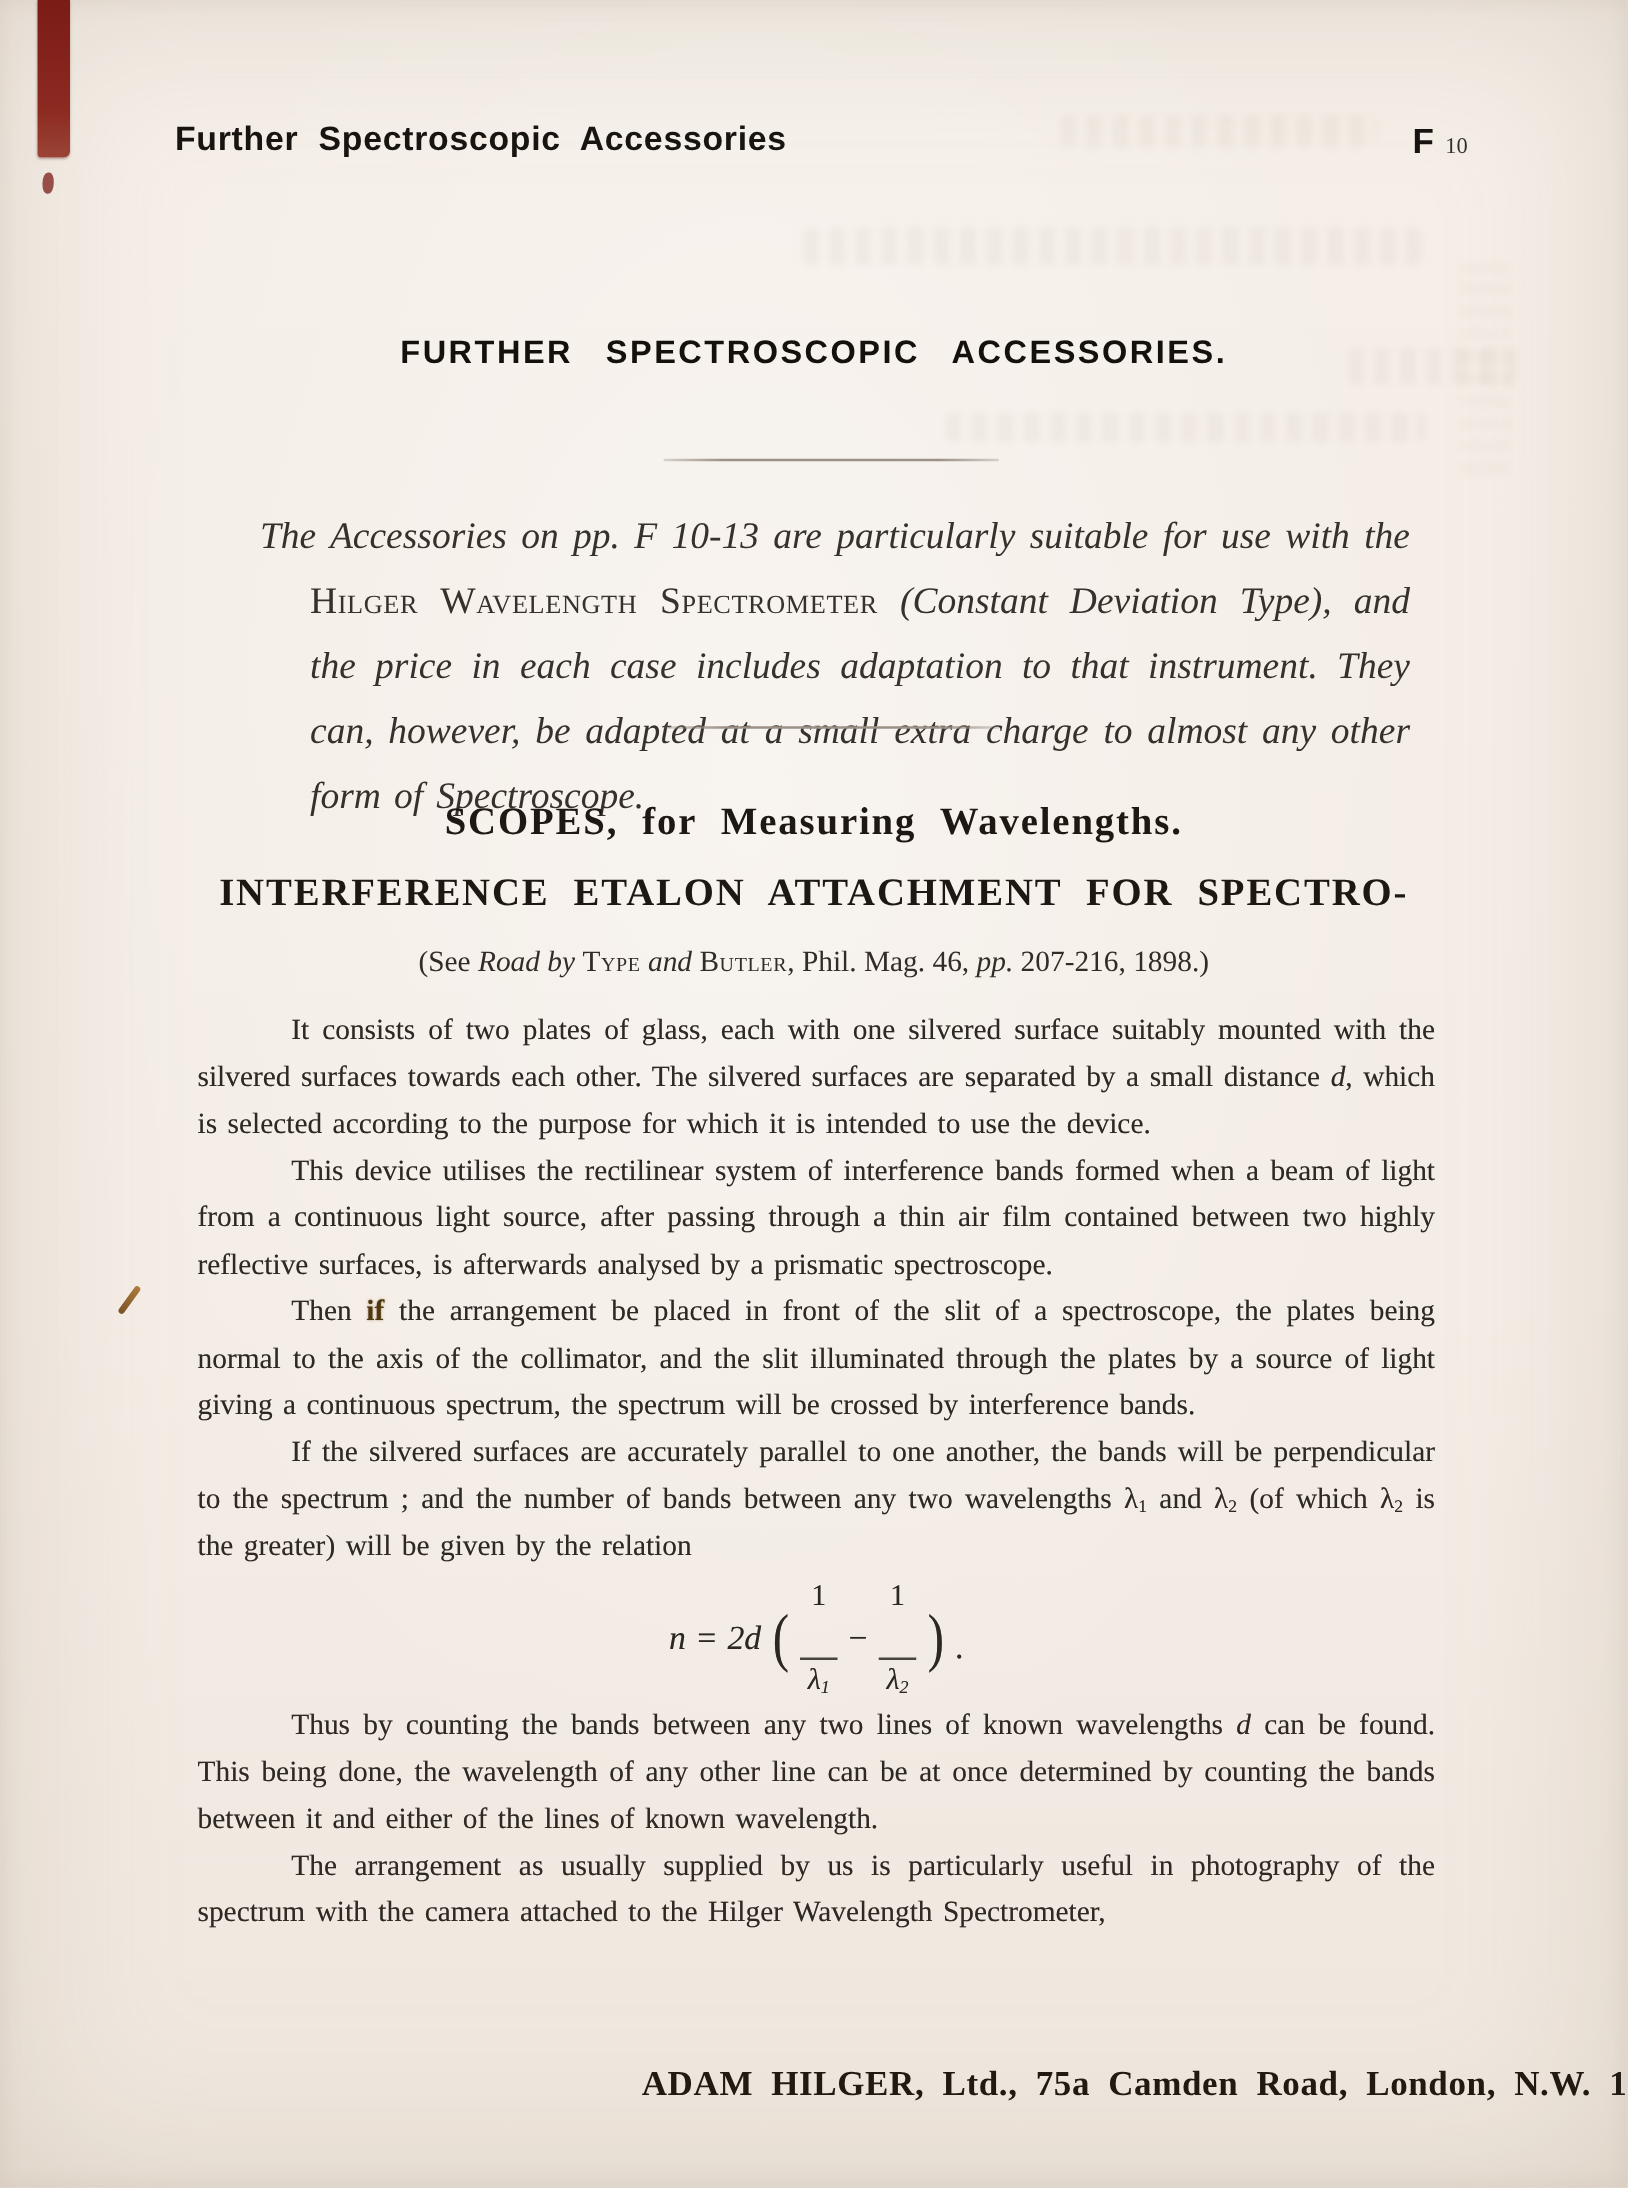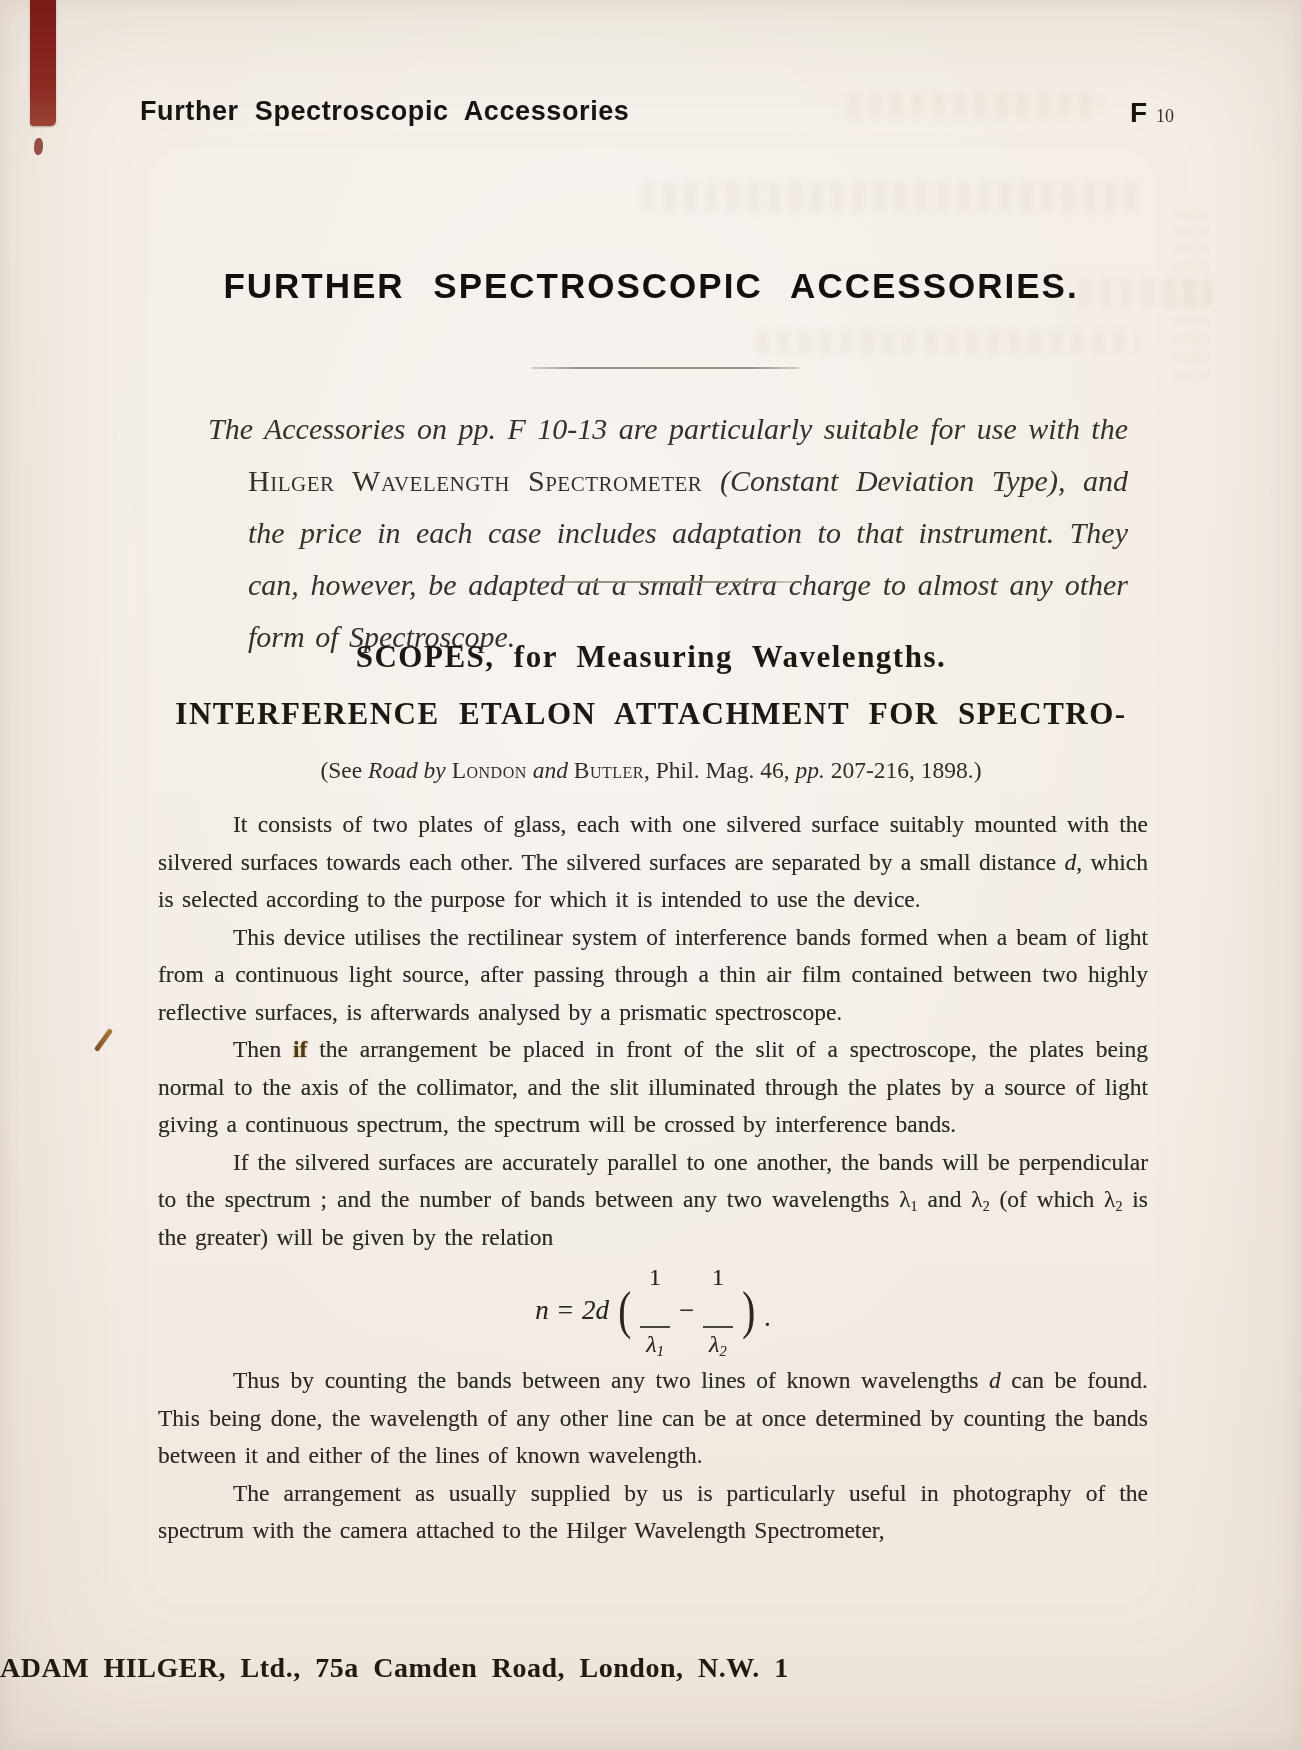--- a/index.html
+++ b/index.html
@@ -36,21 +36,21 @@
     background:repeating-linear-gradient(0deg, rgba(150,125,108,.5) 0 10px, rgba(150,125,108,0) 10px 18px);}
   
   .running-header{position:absolute;left:140px;top:96px;
     font-family:"Liberation Sans",sans-serif;font-weight:700;font-size:27px;
     letter-spacing:.6px;word-spacing:8px;color:#181410;}
   .page-num{position:absolute;left:1130px;top:97px;display:flex;align-items:baseline;gap:9px;}
   .page-num .letter{font-family:"Liberation Sans",sans-serif;font-weight:700;font-size:28px;color:#171310;}
   .page-num .number{font-family:"Liberation Serif",serif;font-size:18px;color:#33302b;}
   
   .main-title{position:absolute;left:0;right:0;top:266px;text-align:center;
-    font-family:"Liberation Sans",sans-serif;font-weight:700;font-size:35px;
+    font-family:"Liberation Sans",sans-serif;font-weight:700;font-size:26px;
     letter-spacing:2px;word-spacing:17px;color:#14100c;}
   .rule{position:absolute;height:2px;background:linear-gradient(90deg,rgba(120,110,100,.25),var(--rule) 18%,var(--rule) 82%,rgba(120,110,100,.25));}
   .rule-top{left:531px;top:367px;width:268px;}
   .rule-bottom{left:531px;top:581px;width:268px;}
   
   .intro{position:absolute;left:208px;top:403px;width:880px;
     font-size:30px;line-height:52px;color:#36312a;
     text-align:justify;padding-left:40px;text-indent:-40px;word-spacing:3px;}
   .seg-i{font-style:italic;}
   .seg-n{font-style:normal;}
@@ -73,21 +73,21 @@
     margin:16px 0 12px;height:78px;font-size:27px;font-style:italic;color:#2c2721;}
   .formula .eq{font-style:normal;padding:0 2px;}
   .frac{display:inline-flex;flex-direction:column;align-items:center;
     font-size:24px;line-height:1.05;font-style:normal;}
   .frac .num{padding:0 6px 3px;}
   .frac .den{border-top:2px solid rgba(44,39,33,.85);padding:4px 6px 0;font-style:italic;margin-top:32px;}
   .paren{font-size:52px;font-style:normal;font-weight:400;color:#2c2721;
     transform:scaleX(.75);line-height:1;}
   .f-period{font-style:normal;align-self:flex-end;padding-bottom:14px;}
   
-  .footer{position:absolute;left:0;right:0;top:1652px;text-align:left;
+  .footer{position:absolute;left:0;right:0;top:1652px;text-align:right;
     font-weight:700;font-size:28px;letter-spacing:.5px;word-spacing:7px;color:#201a13;}
 </style>
 </head>
 <body>
 
 <div class="page">
 
   <div class="red-strip"></div>
   <div class="red-speck"></div>
   <div class="ink-tick"></div>
@@ -109,21 +109,21 @@
 
   <div class="intro"><span class="seg-i">The Accessories on pp. F 10-13 are particularly suitable for use with the </span><span class="seg-sc">Hilger</span><span class="seg-n"> </span><span class="seg-sc">Wavelength Spectrometer</span><span class="seg-i"> (Constant Deviation Type), and the price in each case includes adaptation to that instrument. They can, however, be adapted at a small extra charge to almost any other form of Spectroscope.</span></div>
 
   <div class="rule rule-bottom"></div>
 
   <div class="section-heading">
     <div>SCOPES, for Measuring Wavelengths.</div>
     <div>INTERFERENCE ETALON ATTACHMENT FOR SPECTRO-</div>
   </div>
 
-  <div class="citation"><span class="seg-n">(See </span><span class="seg-i">Road by</span><span class="seg-n"> </span><span class="seg-sc">London</span><span class="seg-n"> </span><span class="seg-i">and</span><span class="seg-n"> </span><span class="seg-sc">Butler</span><span class="seg-n">, Phil. Mag. 46, </span><span class="seg-i">pp.</span><span class="seg-n"> 207-216, 1898.)</span></div>
+  <div class="citation"><span class="seg-n">(See </span><span class="seg-i">Road by</span><span class="seg-n"> </span><span class="seg-sc">Type</span><span class="seg-n"> </span><span class="seg-i">and</span><span class="seg-n"> </span><span class="seg-sc">Butler</span><span class="seg-n">, Phil. Mag. 46, </span><span class="seg-i">pp.</span><span class="seg-n"> 207-216, 1898.)</span></div>
 
   <div class="body-text">
     <p><span class="seg-n">It consists of two plates of glass, each with one silvered surface suitably mounted with the silvered surfaces towards each other. The silvered surfaces are separated by a small distance </span><span class="seg-i">d</span><span class="seg-n">, which is selected according to the purpose for which it is intended to use the device.</span></p>
     <p><span class="seg-n">This device utilises the rectilinear system of interference bands formed when a beam of light from a continuous light source, after passing through a thin air film contained between two highly reflective surfaces, is afterwards analysed by a prismatic spectroscope.</span></p>
     <p><span class="seg-n">Then </span><span class="seg-blot">if</span><span class="seg-n"> the arrangement be placed in front of the slit of a spectroscope, the plates being normal to the axis of the collimator, and the slit illuminated through the plates by a source of light giving a continuous spectrum, the spectrum will be crossed by interference bands.</span></p>
     <p><span class="seg-n">If the silvered surfaces are accurately parallel to one another, the bands will be perpendicular to the spectrum ; and the number of bands between any two wavelengths </span><span class="seg-n">λ</span><span class="seg-sub">1</span><span class="seg-n"> and </span><span class="seg-n">λ</span><span class="seg-sub">2</span><span class="seg-n"> (of which </span><span class="seg-n">λ</span><span class="seg-sub">2</span><span class="seg-n"> is the greater) will be given by the relation</span></p>
 
     <div class="formula">
       <span>n</span>
       <span class="eq">=</span>

